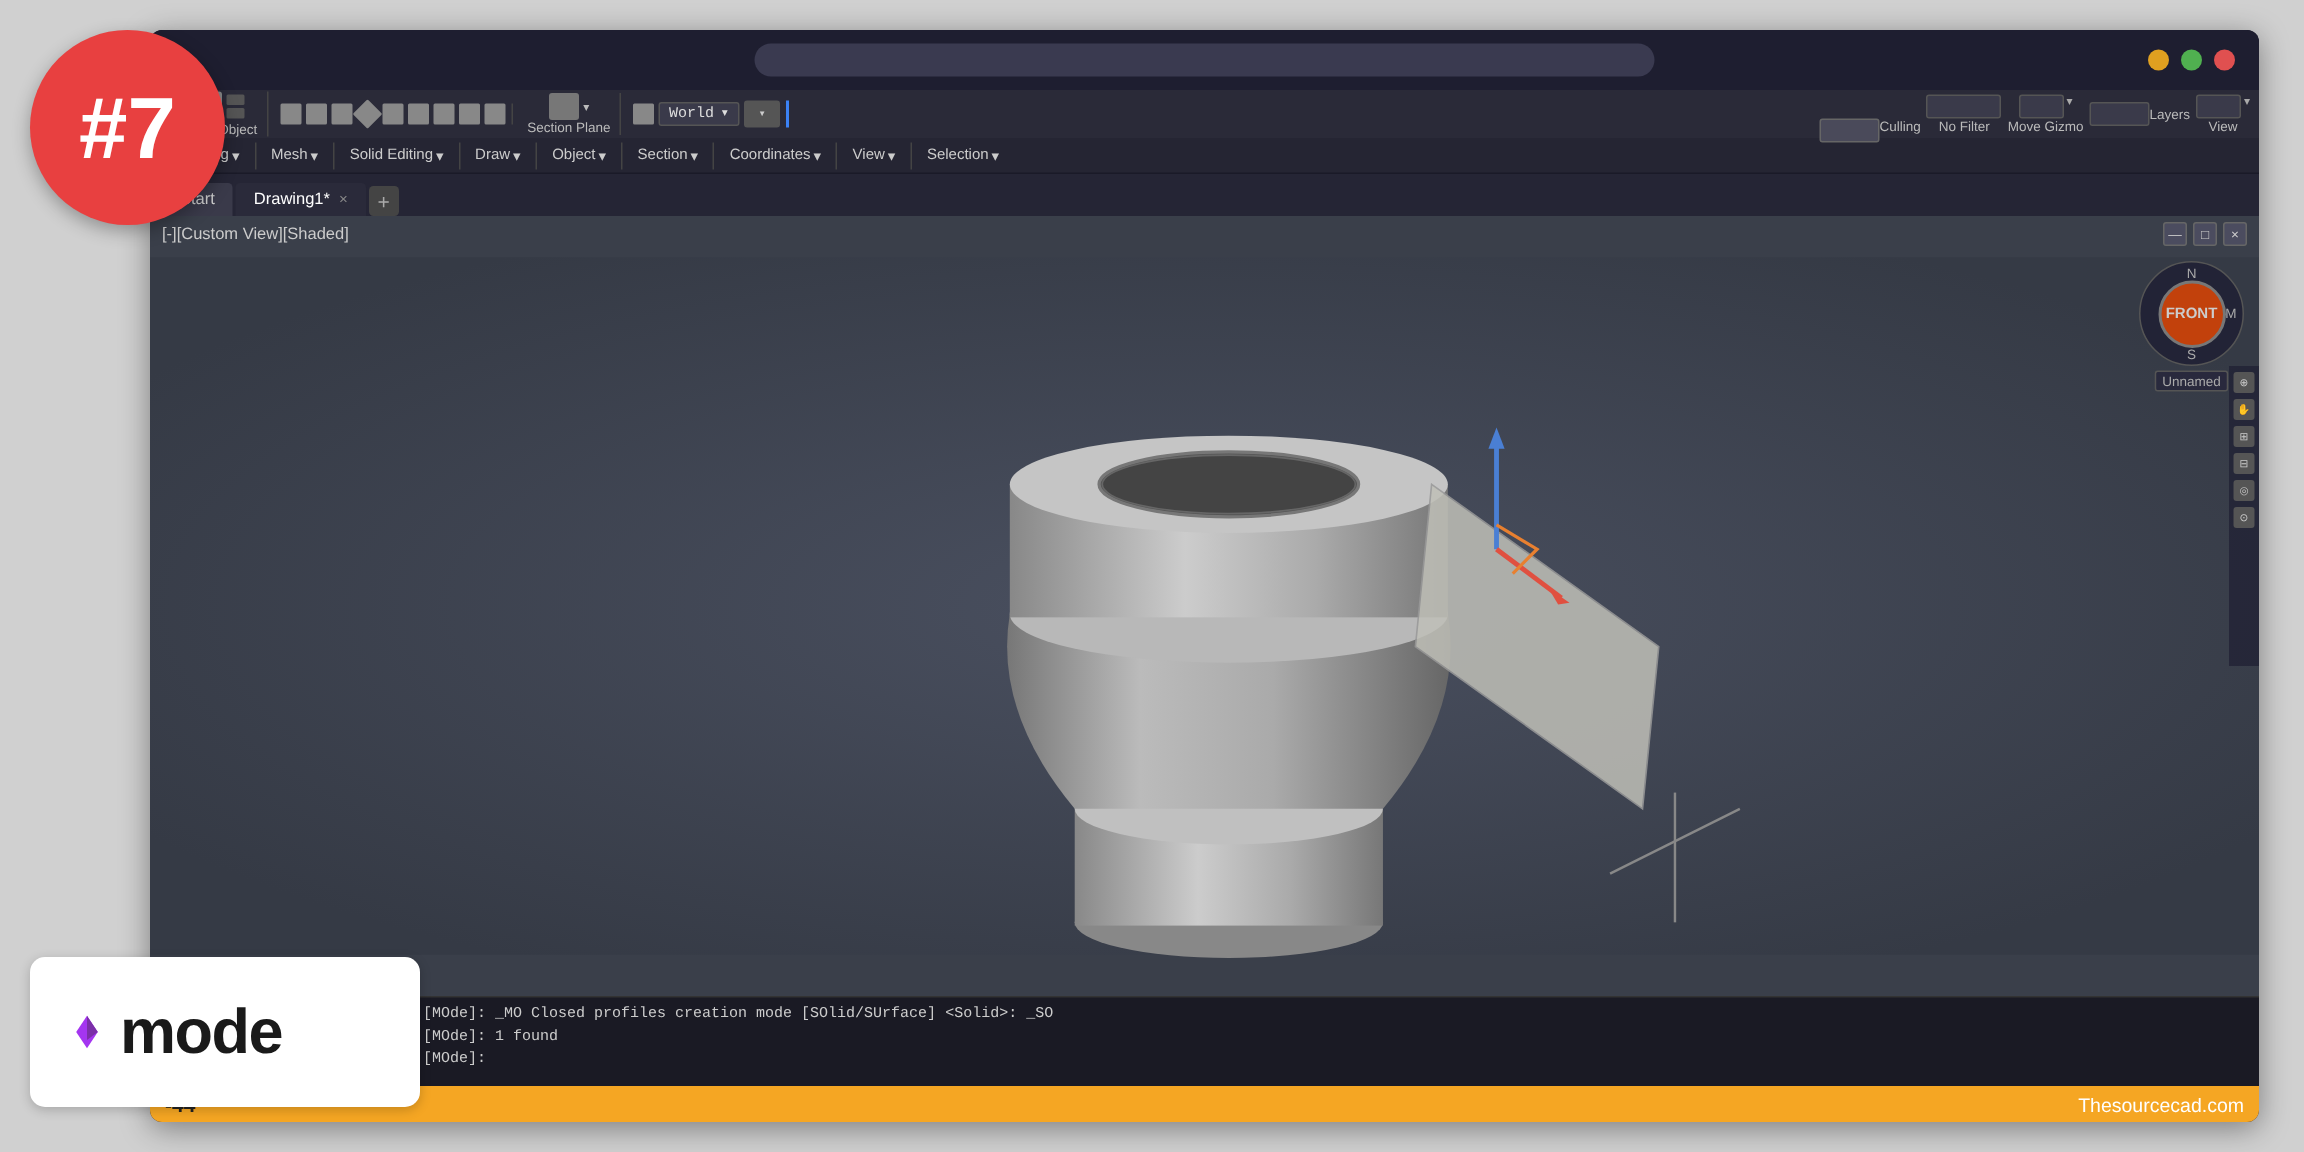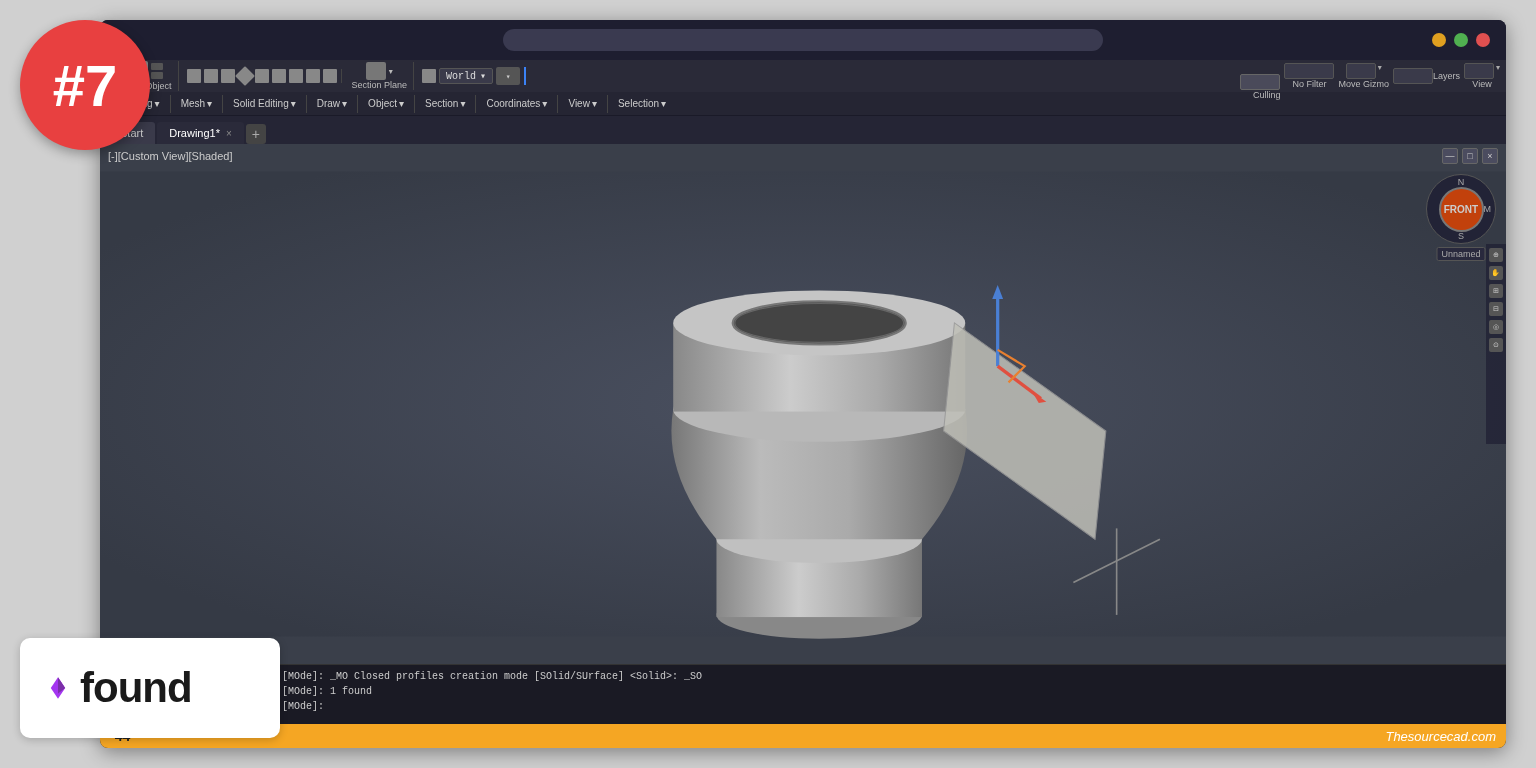--- a/index.html
+++ b/index.html
@@ -248,21 +248,20 @@
       padding: 0 10px;
     }
     .status-number {
       color: #222;
       font-size: 14px;
       font-weight: bold;
     }
     .status-watermark {
       color: #fff;
       font-size: 13px;
-      font-style: italic;
       text-align: center;
     }
 
     
     .badge-7 {
       position: absolute;
       top: 20px;
       left: 20px;
       width: 130px;
       height: 130px;
@@ -365,21 +364,21 @@
 
 <div class="badge-7">
   <span>#7</span>
 </div>
 
 <div class="udemy-logo">
   <svg class="udemy-icon" viewBox="0 0 40 40" fill="none">
     <path d="M20 8 L28 20 L20 32 L12 20 Z" fill="#a435f0"></path>
     <path d="M20 8 L28 20 L20 26 Z" fill="#7b2fa8"></path>
   </svg>
-  <span class="udemy-text">found</span>
+  <span class="udemy-text">mode</span>
 </div>
 
 <div class="main-container">
 
   <div class="title-bar">
     <div class="title-bar-search"></div>
     <div class="title-bar-controls">
       <div class="title-bar-btn" style="background:#e0a020;"></div>
       <div class="title-bar-btn" style="background:#50b050;"></div>
       <div class="title-bar-btn" style="background:#e05050;"></div>
@@ -426,21 +425,21 @@
           <span>World</span>
           <span>▾</span>
         </div>
         <div style="width:24px;height:18px;background:#555;border-radius:2px;display:flex;align-items:center;justify-content:center;">
           <span style="font-size:8px;color:#ccc;">▾</span>
         </div>
       </div>
     </div>
 
     <div style="display:flex;align-items:center;gap:4px;margin-left:auto;">
-      <div style="display:flex;flex-direction:column;align-items:flex-end;margin-top:21px;">
+      <div style="display:flex;flex-direction:row;align-items:flex-start;margin-top:21px;">
         <div style="width:40px;height:16px;background:#4a4a5a;border:1px solid #666;border-radius:2px;"></div>
         <span style="font-size:9px;color:#bbb;">Culling</span>
       </div>
       <div style="display:flex;flex-direction:column;align-items:center;">
         <div style="width:50px;height:16px;background:#3a3a4a;border:1px solid #555;border-radius:2px;"></div>
         <span style="font-size:9px;color:#bbb;">No Filter</span>
       </div>
       <div style="display:flex;flex-direction:column;align-items:center;">
         <div style="display:flex;gap:2px;">
           <div style="width:30px;height:16px;background:#3a3a4a;border:1px solid #555;border-radius:2px;"></div>

